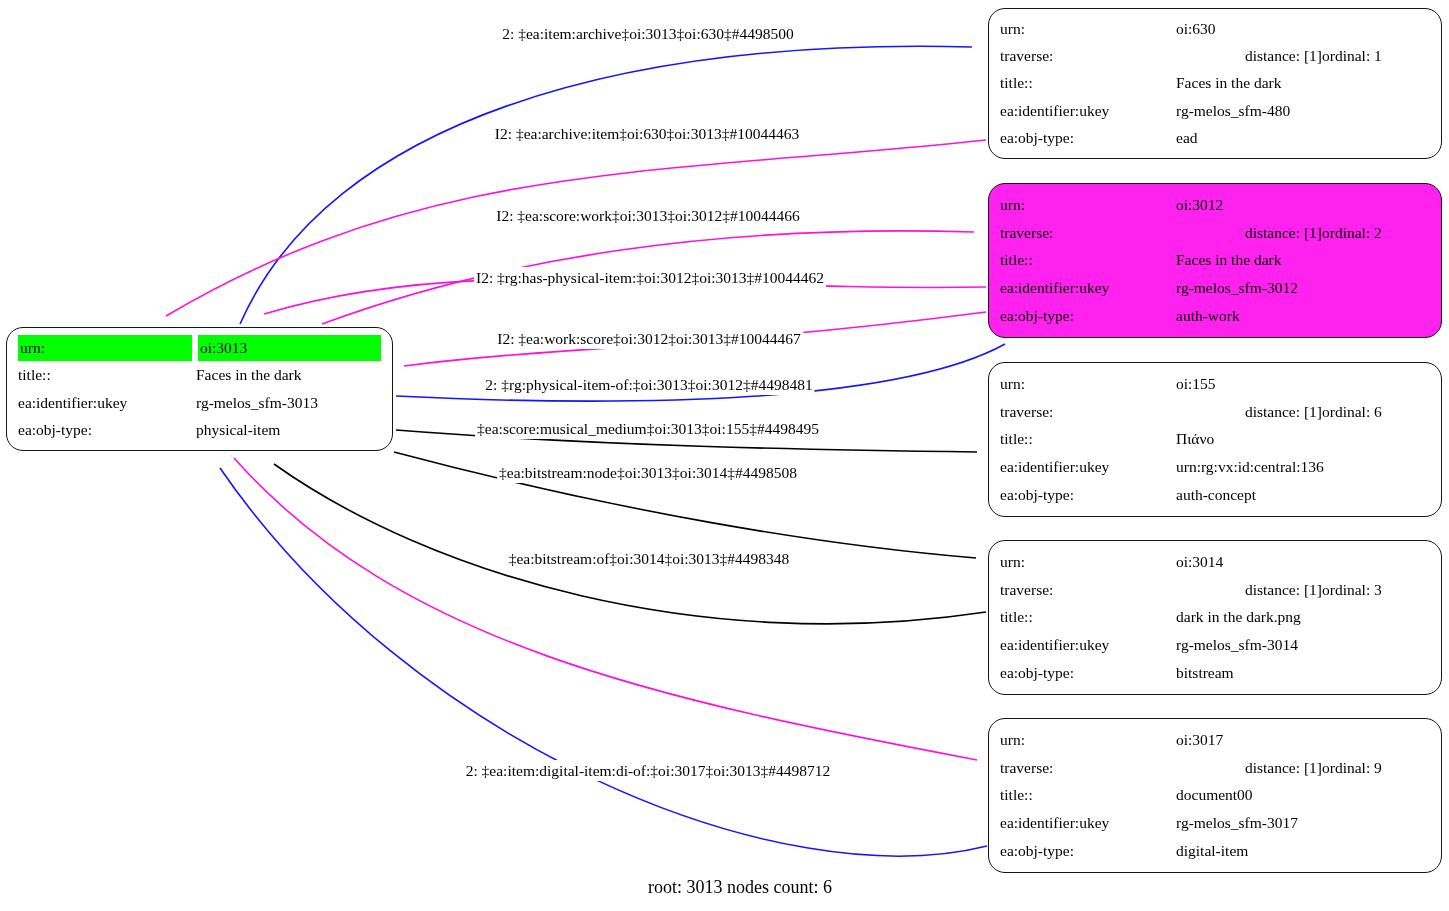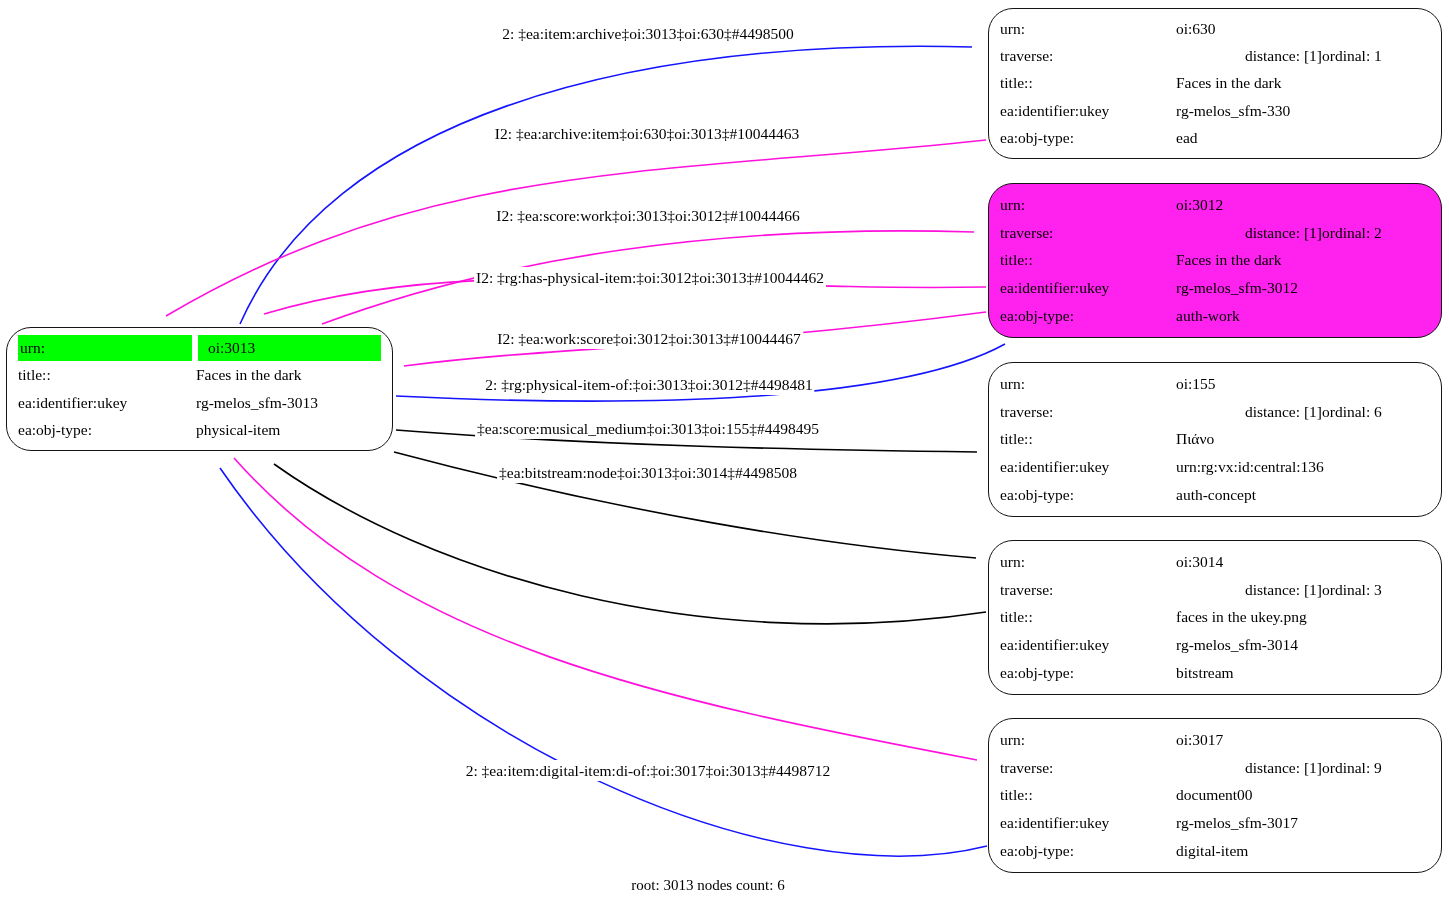--- a/index.html
+++ b/index.html
@@ -9,38 +9,38 @@
     font-size:15.5px;color:#000;overflow:hidden;
   }
   svg.edges{position:absolute;left:0;top:0;width:1449px;height:911px;}
   svg.edges path{fill:none;stroke-width:1.6px;}
   .edge-label{
     position:absolute;transform:translateX(-50%);
     white-space:nowrap;background:#ffffff;padding:0 2px;line-height:21px;
   }
   .node{
     position:absolute;box-sizing:border-box;background:#ffffff;
-    border:1.5px solid #141414;border-radius:25px;
+    border:1.5px solid #141414;border-radius:17px;
     padding:6px 11px;display:flex;flex-direction:column;justify-content:space-evenly;
   }
   .row{display:flex;align-items:center;line-height:26px;white-space:nowrap;}
   .lbl{flex:0 0 178px;}
   .right-node .lbl{flex:0 0 176px;}
   .hl-row .lbl{flex:0 0 172px;margin-right:6px;padding-left:2px;}
-  .hl-row .val{flex:1;padding-left:10px;}
+  .hl-row .val{flex:1;padding-left:2px;}
   .dist{flex:0 0 146px;text-align:right;}
   .root-node{left:6px;top:327px;width:387px;height:124px;}
   .n-630 {left:988px;top:8px;  width:454px;height:151px;}
   .n-3012{left:988px;top:183px;width:454px;height:155px;}
   .n-155 {left:988px;top:362px;width:454px;height:155px;}
   .n-3014{left:988px;top:540px;width:454px;height:155px;}
   .n-3017{left:988px;top:718px;width:454px;height:155px;}
   .caption{
-    position:absolute;left:708px;top:877px;transform:translateX(-50%);
-    font-size:15px;white-space:nowrap;
+    position:absolute;left:740px;top:877px;transform:translateX(-50%);
+    font-size:18px;white-space:nowrap;
   }
 </style>
 </head>
 <body>
 
 <div class="canvas">
 
   <svg class="edges" viewBox="0 0 1449 911">
     <defs>
       <marker id="m-blue" viewBox="0 0 10 8" refX="9" refY="4" markerWidth="8" markerHeight="6.4" orient="auto">
@@ -67,20 +67,21 @@
   </svg>
 
   <div class="edge-label" style="left:648px;top:23px">2: ‡ea:item:archive‡oi:3013‡oi:630‡#4498500</div>
   <div class="edge-label" style="left:647px;top:123px">I2: ‡ea:archive:item‡oi:630‡oi:3013‡#10044463</div>
   <div class="edge-label" style="left:648px;top:205px">I2: ‡ea:score:work‡oi:3013‡oi:3012‡#10044466</div>
   <div class="edge-label" style="left:650px;top:267px">I2: ‡rg:has-physical-item:‡oi:3012‡oi:3013‡#10044462</div>
   <div class="edge-label" style="left:649px;top:328px">I2: ‡ea:work:score‡oi:3012‡oi:3013‡#10044467</div>
   <div class="edge-label" style="left:649px;top:374px">2: ‡rg:physical-item-of:‡oi:3013‡oi:3012‡#4498481</div>
   <div class="edge-label" style="left:648px;top:418px">‡ea:score:musical_medium‡oi:3013‡oi:155‡#4498495</div>
   <div class="edge-label" style="left:648px;top:462px">‡ea:bitstream:node‡oi:3013‡oi:3014‡#4498508</div>
+  <div class="edge-label" style="left:649px;top:548px">‡ea:bitstream:of‡oi:3014‡oi:3013‡#4498348</div>
   <div class="edge-label" style="left:648px;top:760px">2: ‡ea:item:digital-item:di-of:‡oi:3017‡oi:3013‡#4498712</div>
 
   <div class="node root-node">
     <div class="row hl-row">
       <span class="lbl" style="background: rgb(0, 255, 0);">urn:</span>
       <span class="val" style="background: rgb(0, 255, 0);">oi:3013</span>
     </div>
     <div class="row">
       <span class="lbl">title::</span>
       <span class="val">Faces in the dark</span>
@@ -104,21 +105,21 @@
       <span class="lbl">traverse:</span>
       <span class="val dist">distance: [1]</span>
       <span class="val">ordinal: 1</span>
     </div>
     <div class="row">
       <span class="lbl">title::</span>
       <span class="val">Faces in the dark</span>
     </div>
     <div class="row">
       <span class="lbl">ea:identifier:ukey</span>
-      <span class="val">rg-melos_sfm-330</span>
+      <span class="val">rg-melos_sfm-480</span>
     </div>
     <div class="row">
       <span class="lbl">ea:obj-type:</span>
       <span class="val">ead</span>
     </div>
   </div>
 
   <div class="node right-node n-3012" style="background: rgb(255, 34, 238);">
     <div class="row">
       <span class="lbl">urn:</span>
@@ -172,21 +173,21 @@
       <span class="lbl">urn:</span>
       <span class="val">oi:3014</span>
     </div>
     <div class="row">
       <span class="lbl">traverse:</span>
       <span class="val dist">distance: [1]</span>
       <span class="val">ordinal: 3</span>
     </div>
     <div class="row">
       <span class="lbl">title::</span>
-      <span class="val">faces in the ukey.png</span>
+      <span class="val">dark in the dark.png</span>
     </div>
     <div class="row">
       <span class="lbl">ea:identifier:ukey</span>
       <span class="val">rg-melos_sfm-3014</span>
     </div>
     <div class="row">
       <span class="lbl">ea:obj-type:</span>
       <span class="val">bitstream</span>
     </div>
   </div>

